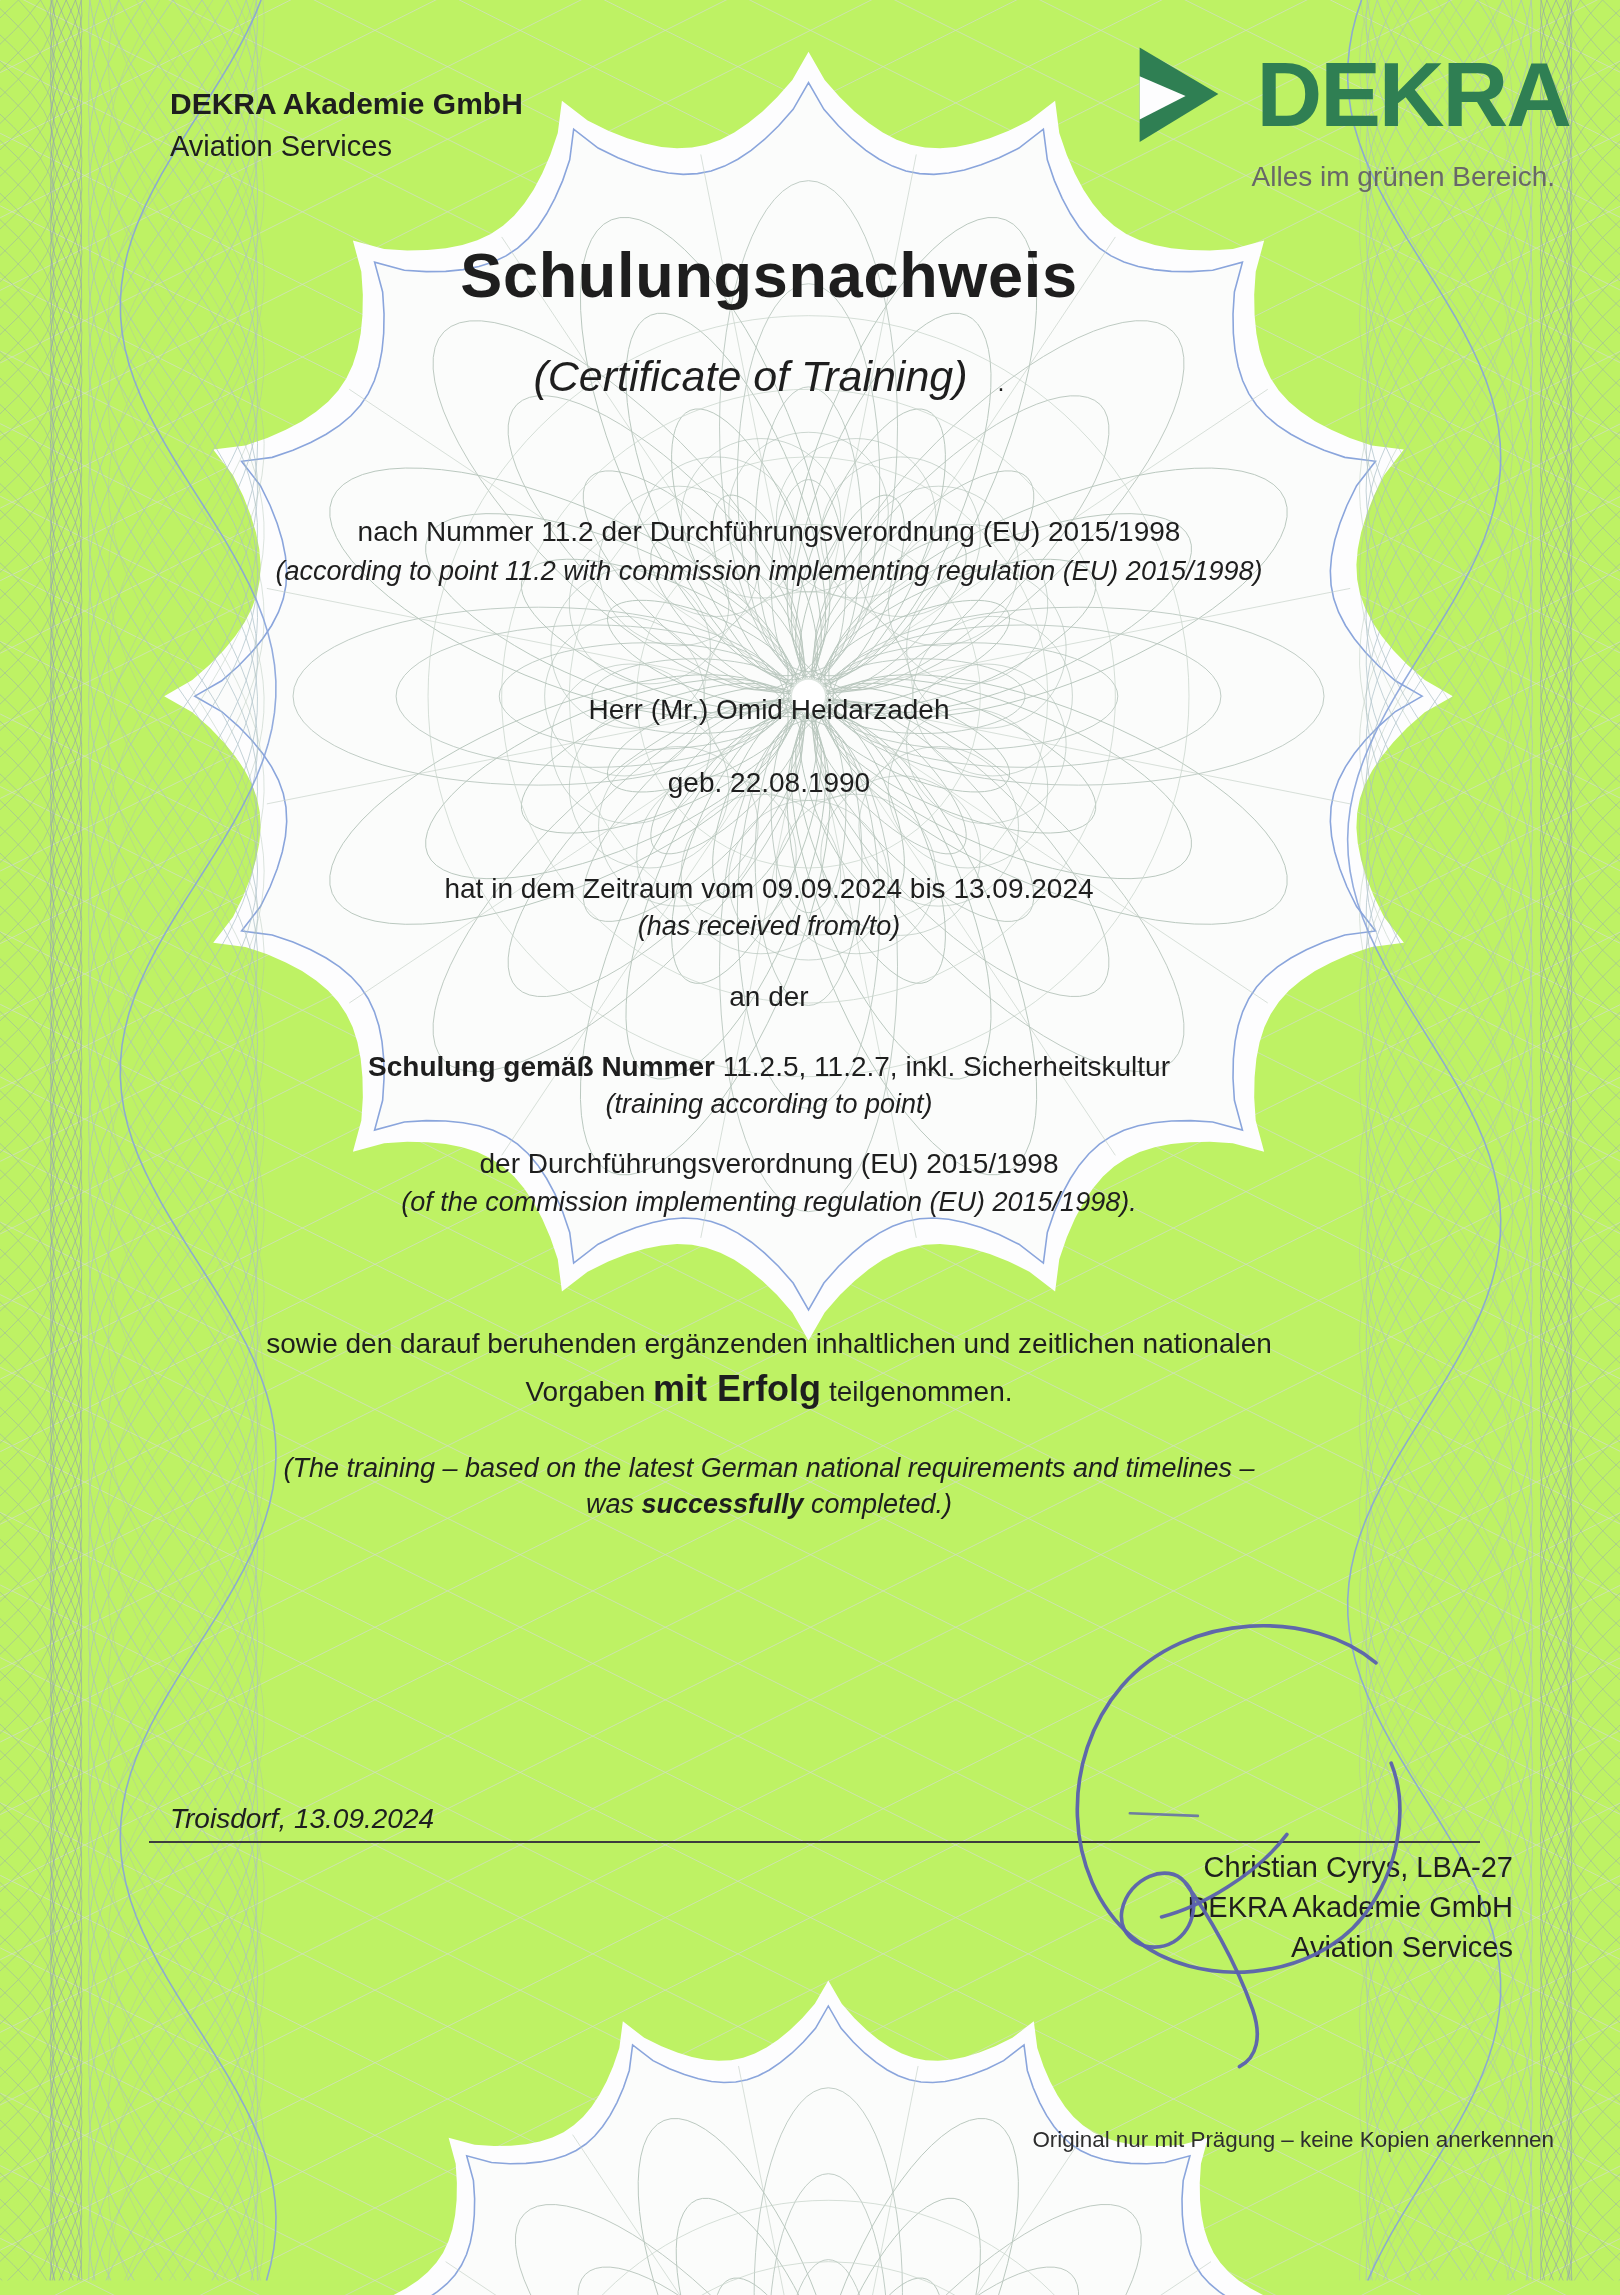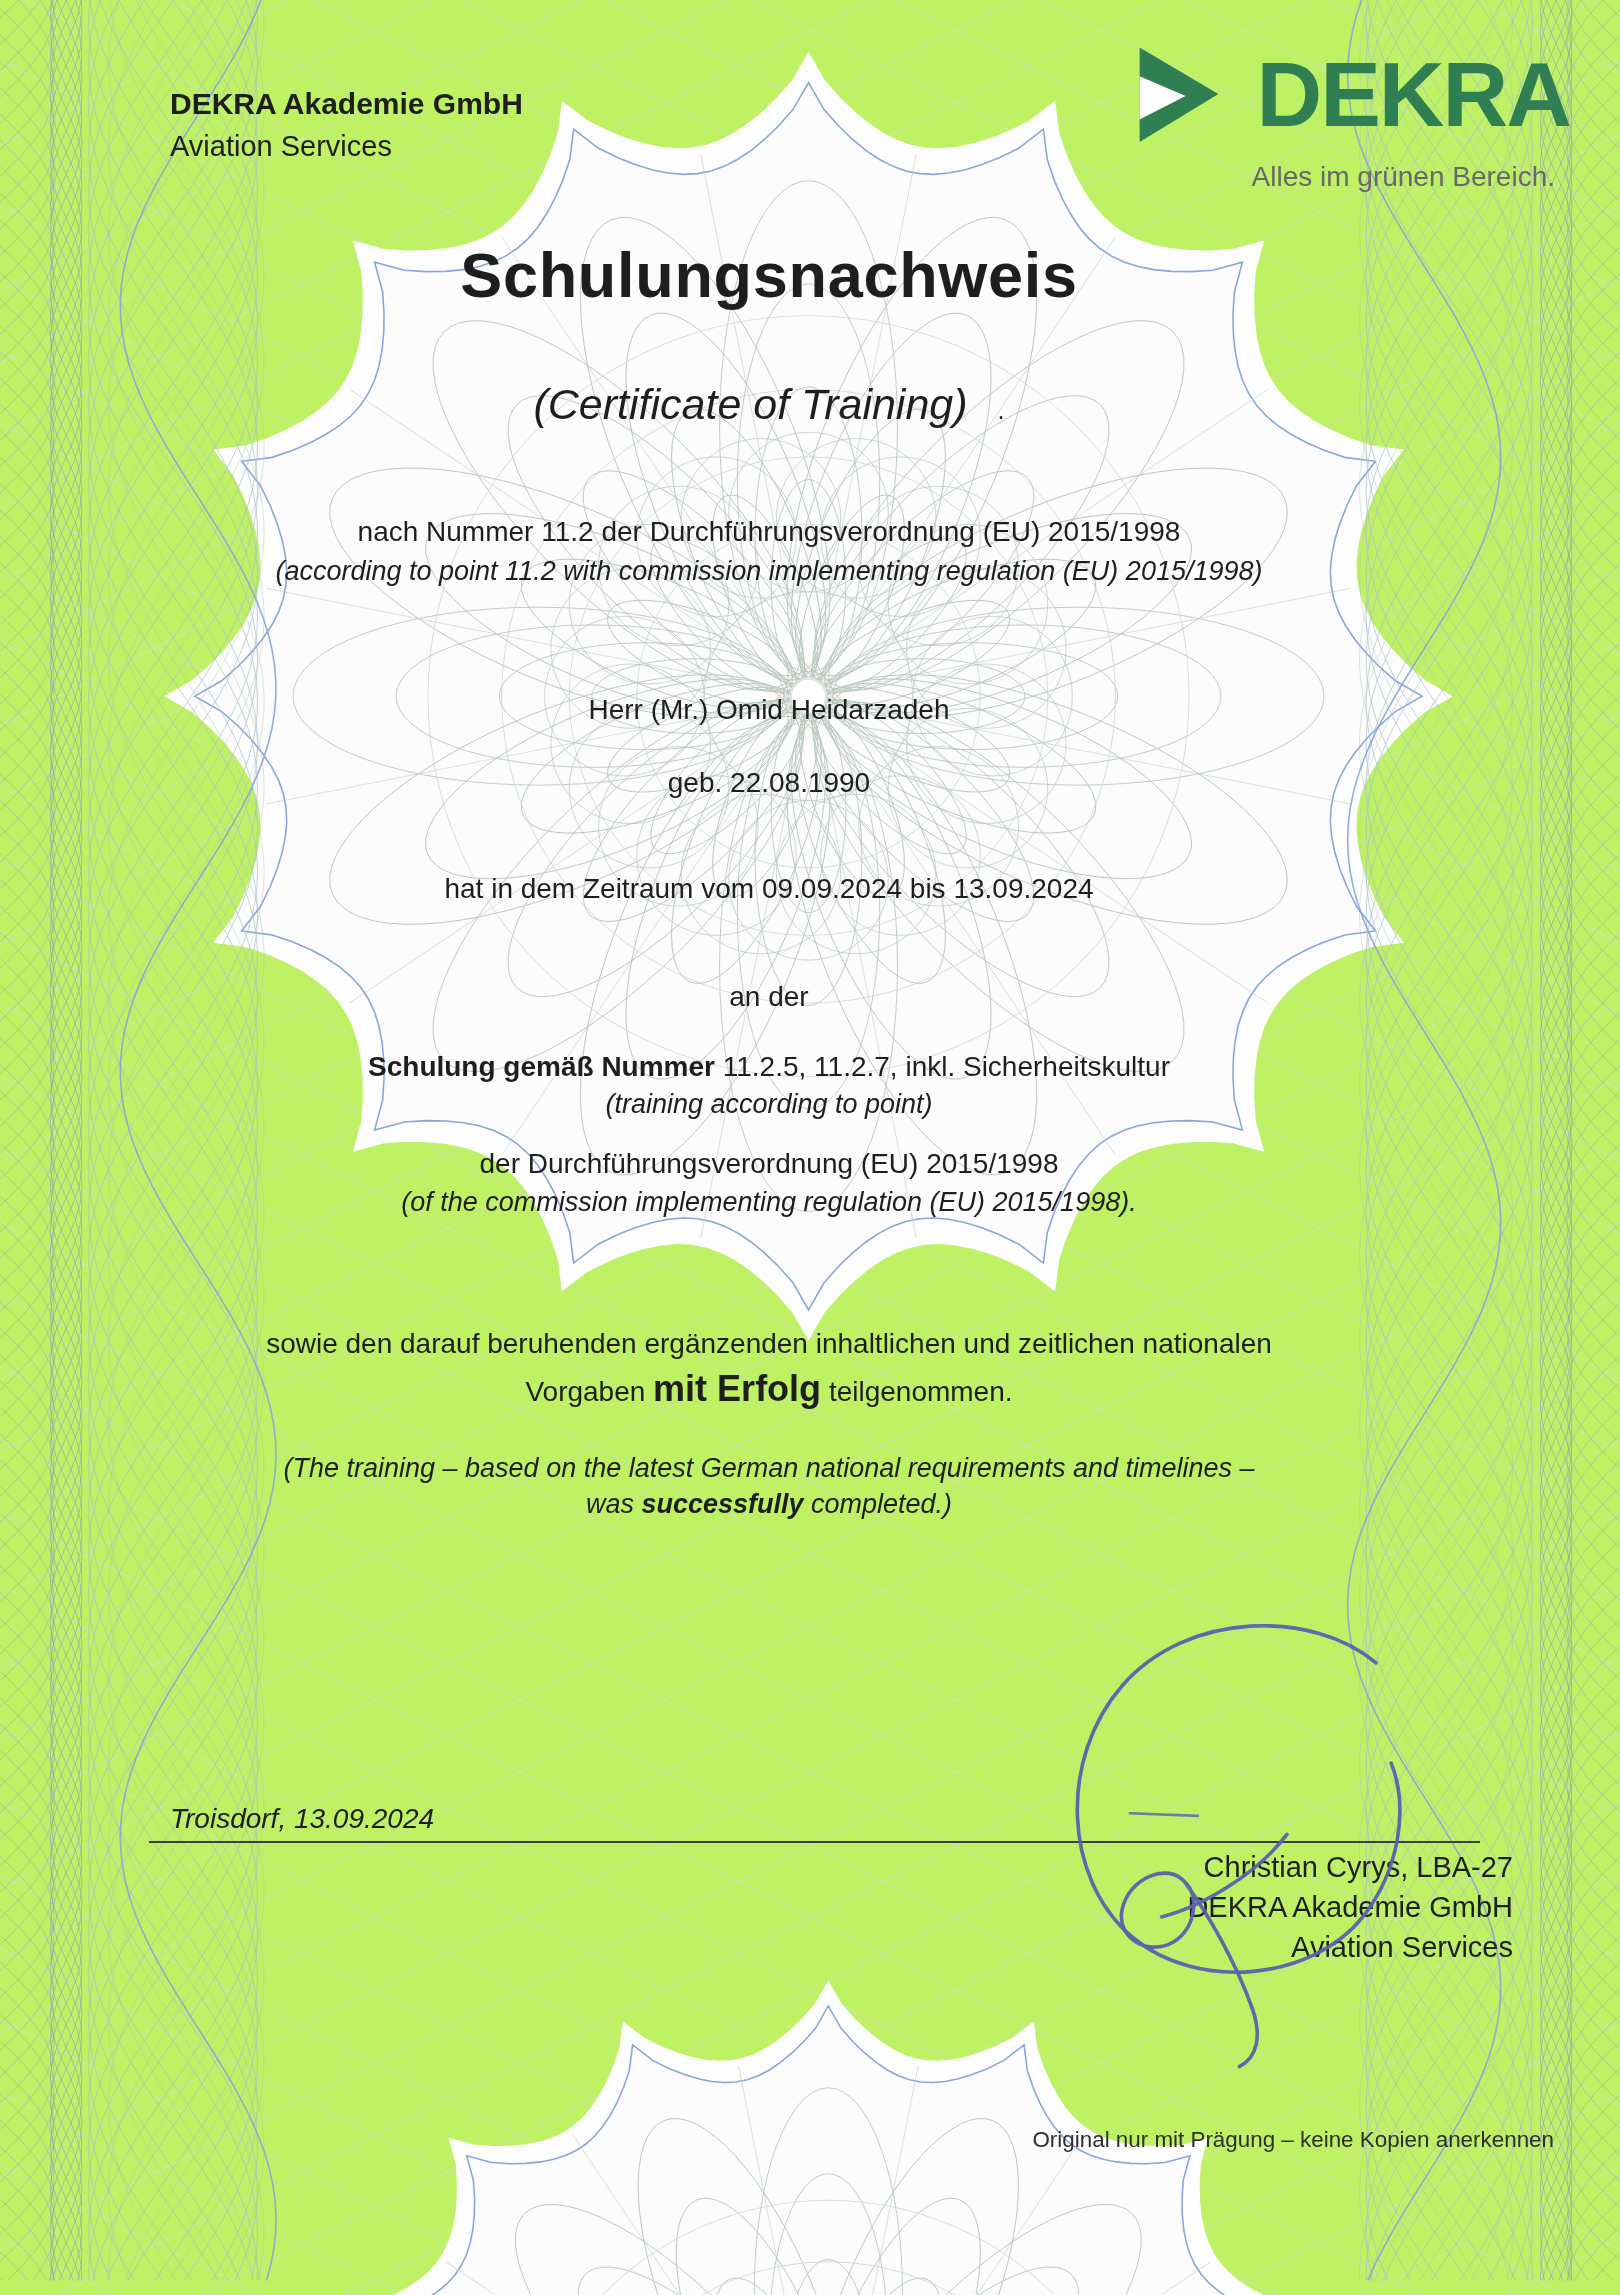--- a/index.html
+++ b/index.html
@@ -18,21 +18,21 @@
   .b{font-weight:bold;}
   
   .corp{left:170px; top:83px; line-height:42px; font-size:30px;}
   .corp .l1{font-weight:bold;}
   .corp .l2{font-weight:normal; font-size:29px;}
   .logo-row{position:absolute; z-index:3; top:42px; right:51px; display:flex; align-items:center; gap:35px;}
   .wordmark{font-size:91px; font-weight:bold; color:var(--green,#2f7f53); letter-spacing:-2px; line-height:99px;}
   .tagline{top:161px; right:66px; left:auto; text-align:right; font-size:28px; color:var(--gray,#686868);}
   
   .title{top:239px; font-size:63px; font-weight:bold; letter-spacing:0.7px;}
-  .subtitle{top:380px; font-size:43px; font-style:italic;}
+  .subtitle{top:352px; font-size:43px; font-style:italic;}
   .subtitle .dot{font-size:25px; margin-left:30px; font-style:normal;}
   
   .fs42{font-size:28px;} .fs41{font-size:27px;}
   .r2big{font-size:36px; font-weight:bold;}
   
   .sigline{position:absolute; z-index:3; left:149px; top:1841px; width:1331px; border-top:2px solid #3d3d3d;}
   .placedate{left:170px; top:1803px; font-size:28px;font-style:italic;}
   .signer{left:auto; right:108px; top:1847px; text-align:right; font-size:29px; line-height:40px;}
   .footer{left:auto; right:67px; top:2124px; text-align:right; font-size:22.4px; line-height:31px; color:#2e2e2e;}
   .sig-stroke{fill:none; stroke:var(--ink,#5a60ae); stroke-width:5.5; stroke-linecap:round; opacity:.95;}
@@ -500,20 +500,21 @@
     <span>(Certificate of Training)</span><span class="dot">.</span>
   </div>
 
   <div class="txt center fs42" style="top:516px">nach Nummer 11.2 der Durchführungsverordnung (EU) 2015/1998</div>
   <div class="txt center fs41 it" style="top:556px">(according to point 11.2 with commission implementing regulation (EU) 2015/1998)</div>
 
   <div class="txt center fs42" style="top:694px">Herr (Mr.) Omid Heidarzadeh</div>
   <div class="txt center fs42" style="top:767px">geb. 22.08.1990</div>
 
   <div class="txt center fs42" style="top:873px">hat in dem Zeitraum vom 09.09.2024 bis 13.09.2024</div>
+  <div class="txt center fs41 it" style="top:911px">(has received from/to)</div>
   <div class="txt center fs42" style="top:981px">an der</div>
 
   <div class="txt center fs42" style="top:1051px">
     <span class="b">Schulung gemäß Nummer</span><span> 11.2.5, 11.2.7, inkl. Sicherheitskultur</span>
   </div>
   <div class="txt center fs41 it" style="top:1089px">(training according to point)</div>
   <div class="txt center fs42" style="top:1148px">der Durchführungsverordnung (EU) 2015/1998</div>
   <div class="txt center fs41 it" style="top:1187px">(of the commission implementing regulation (EU) 2015/1998).</div>
 
   <div class="txt center fs42" style="top:1328px">sowie den darauf beruhenden ergänzenden inhaltlichen und zeitlichen nationalen</div>

